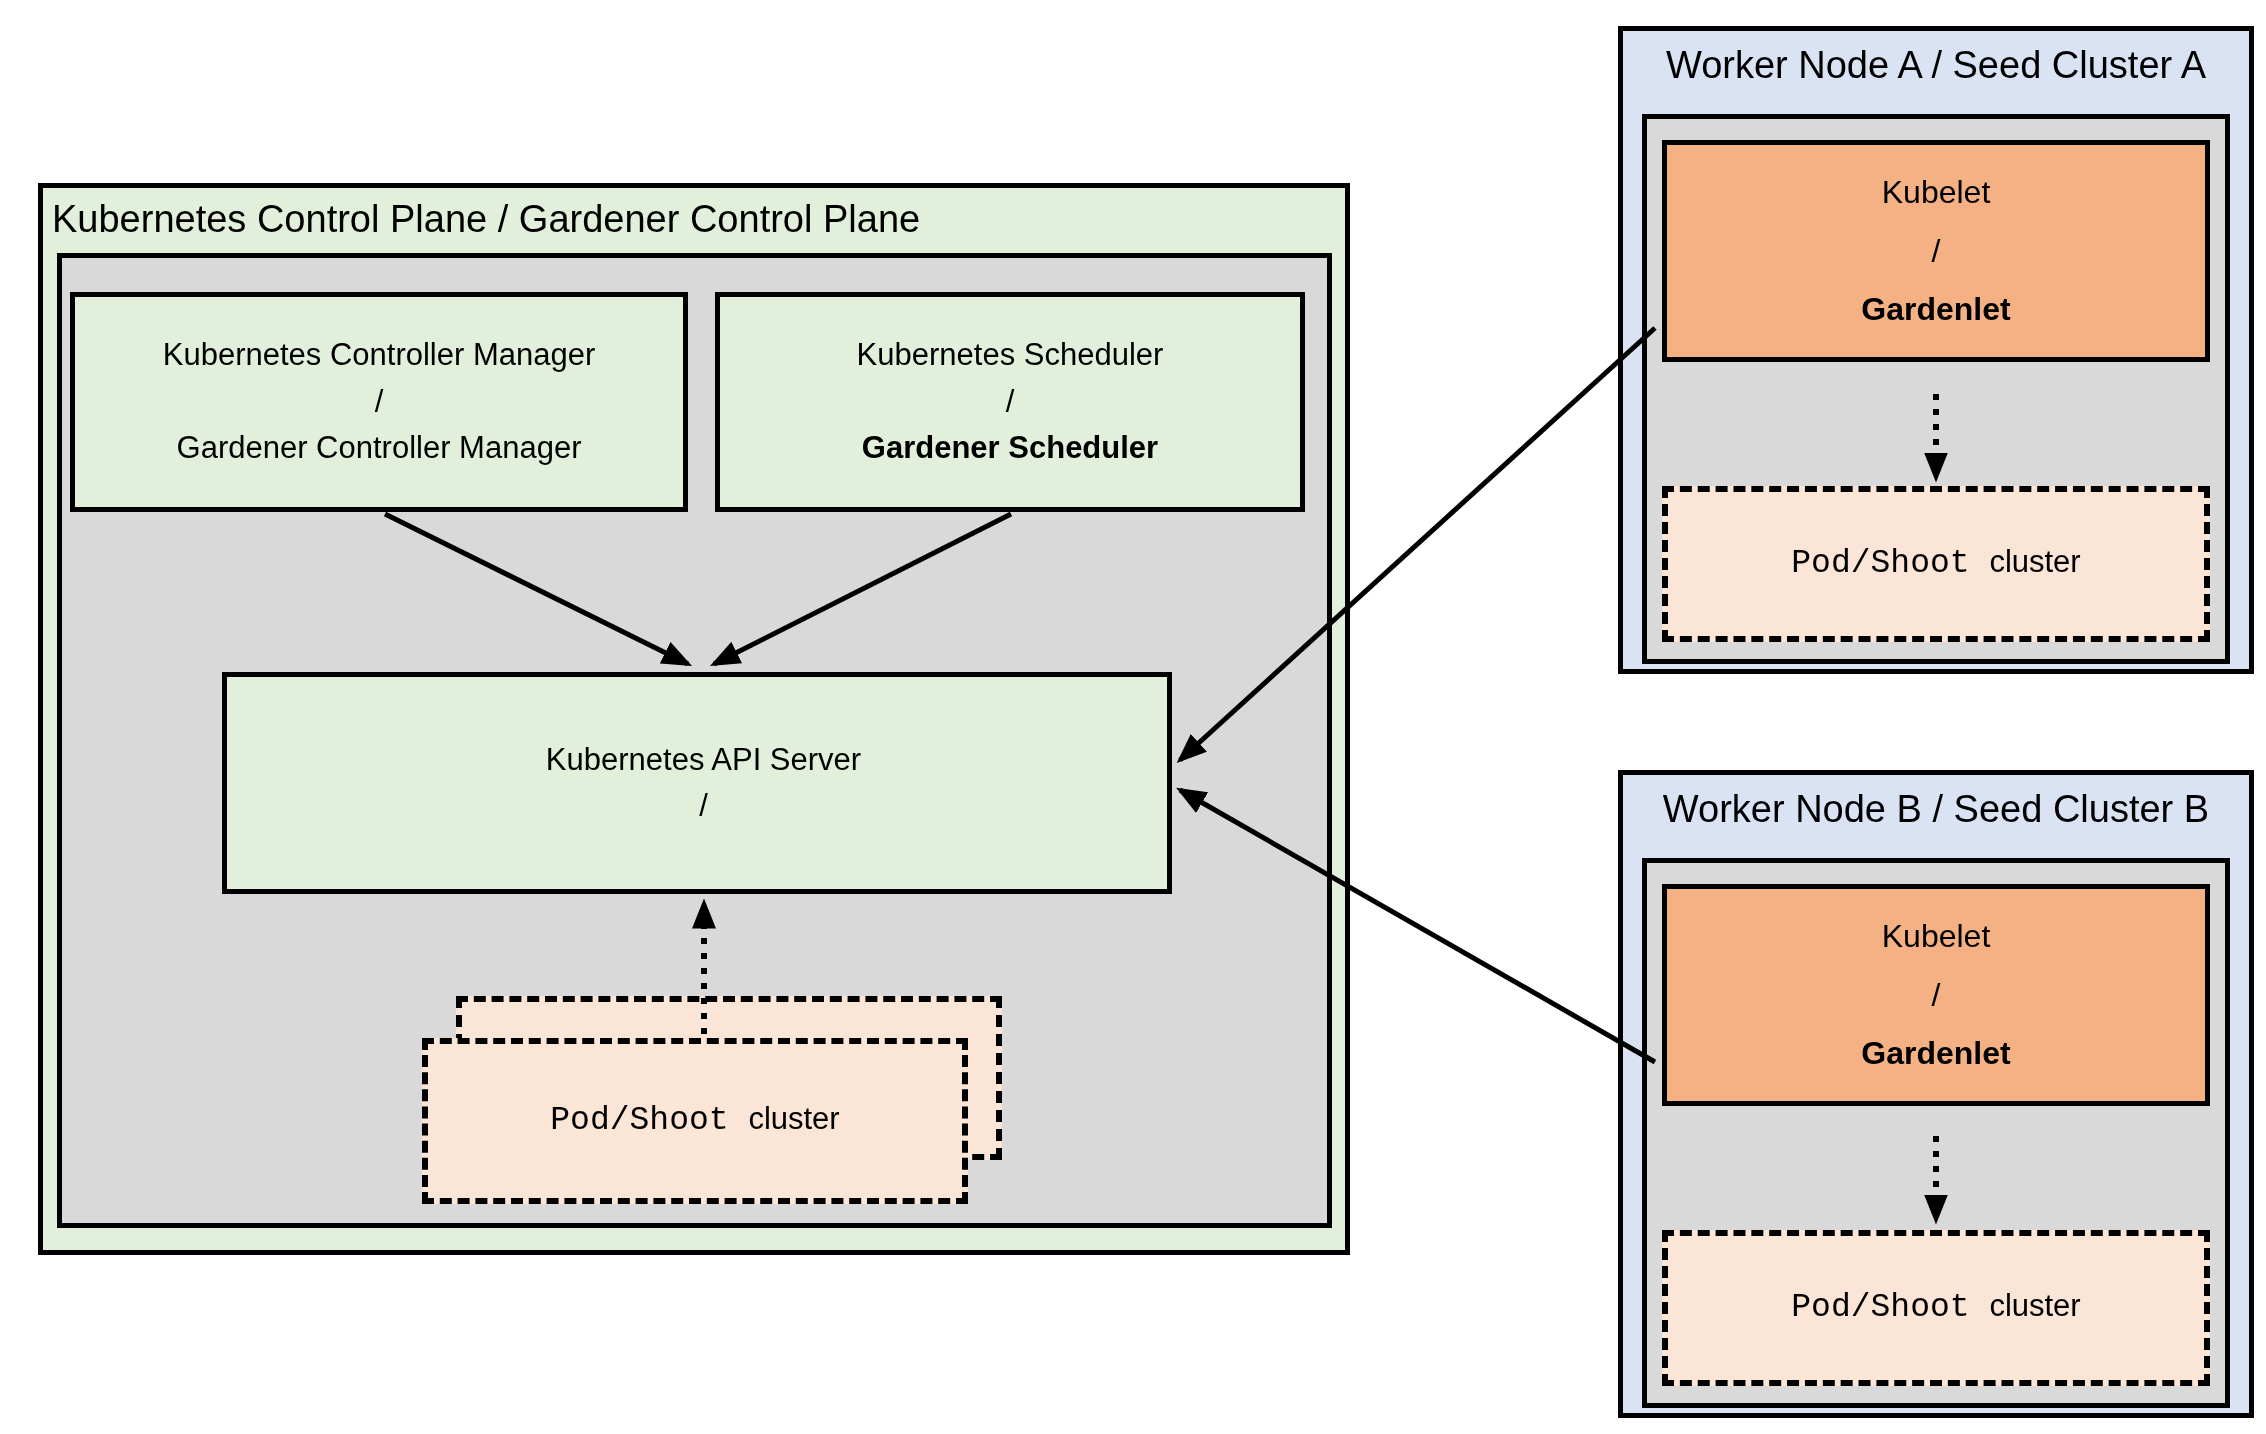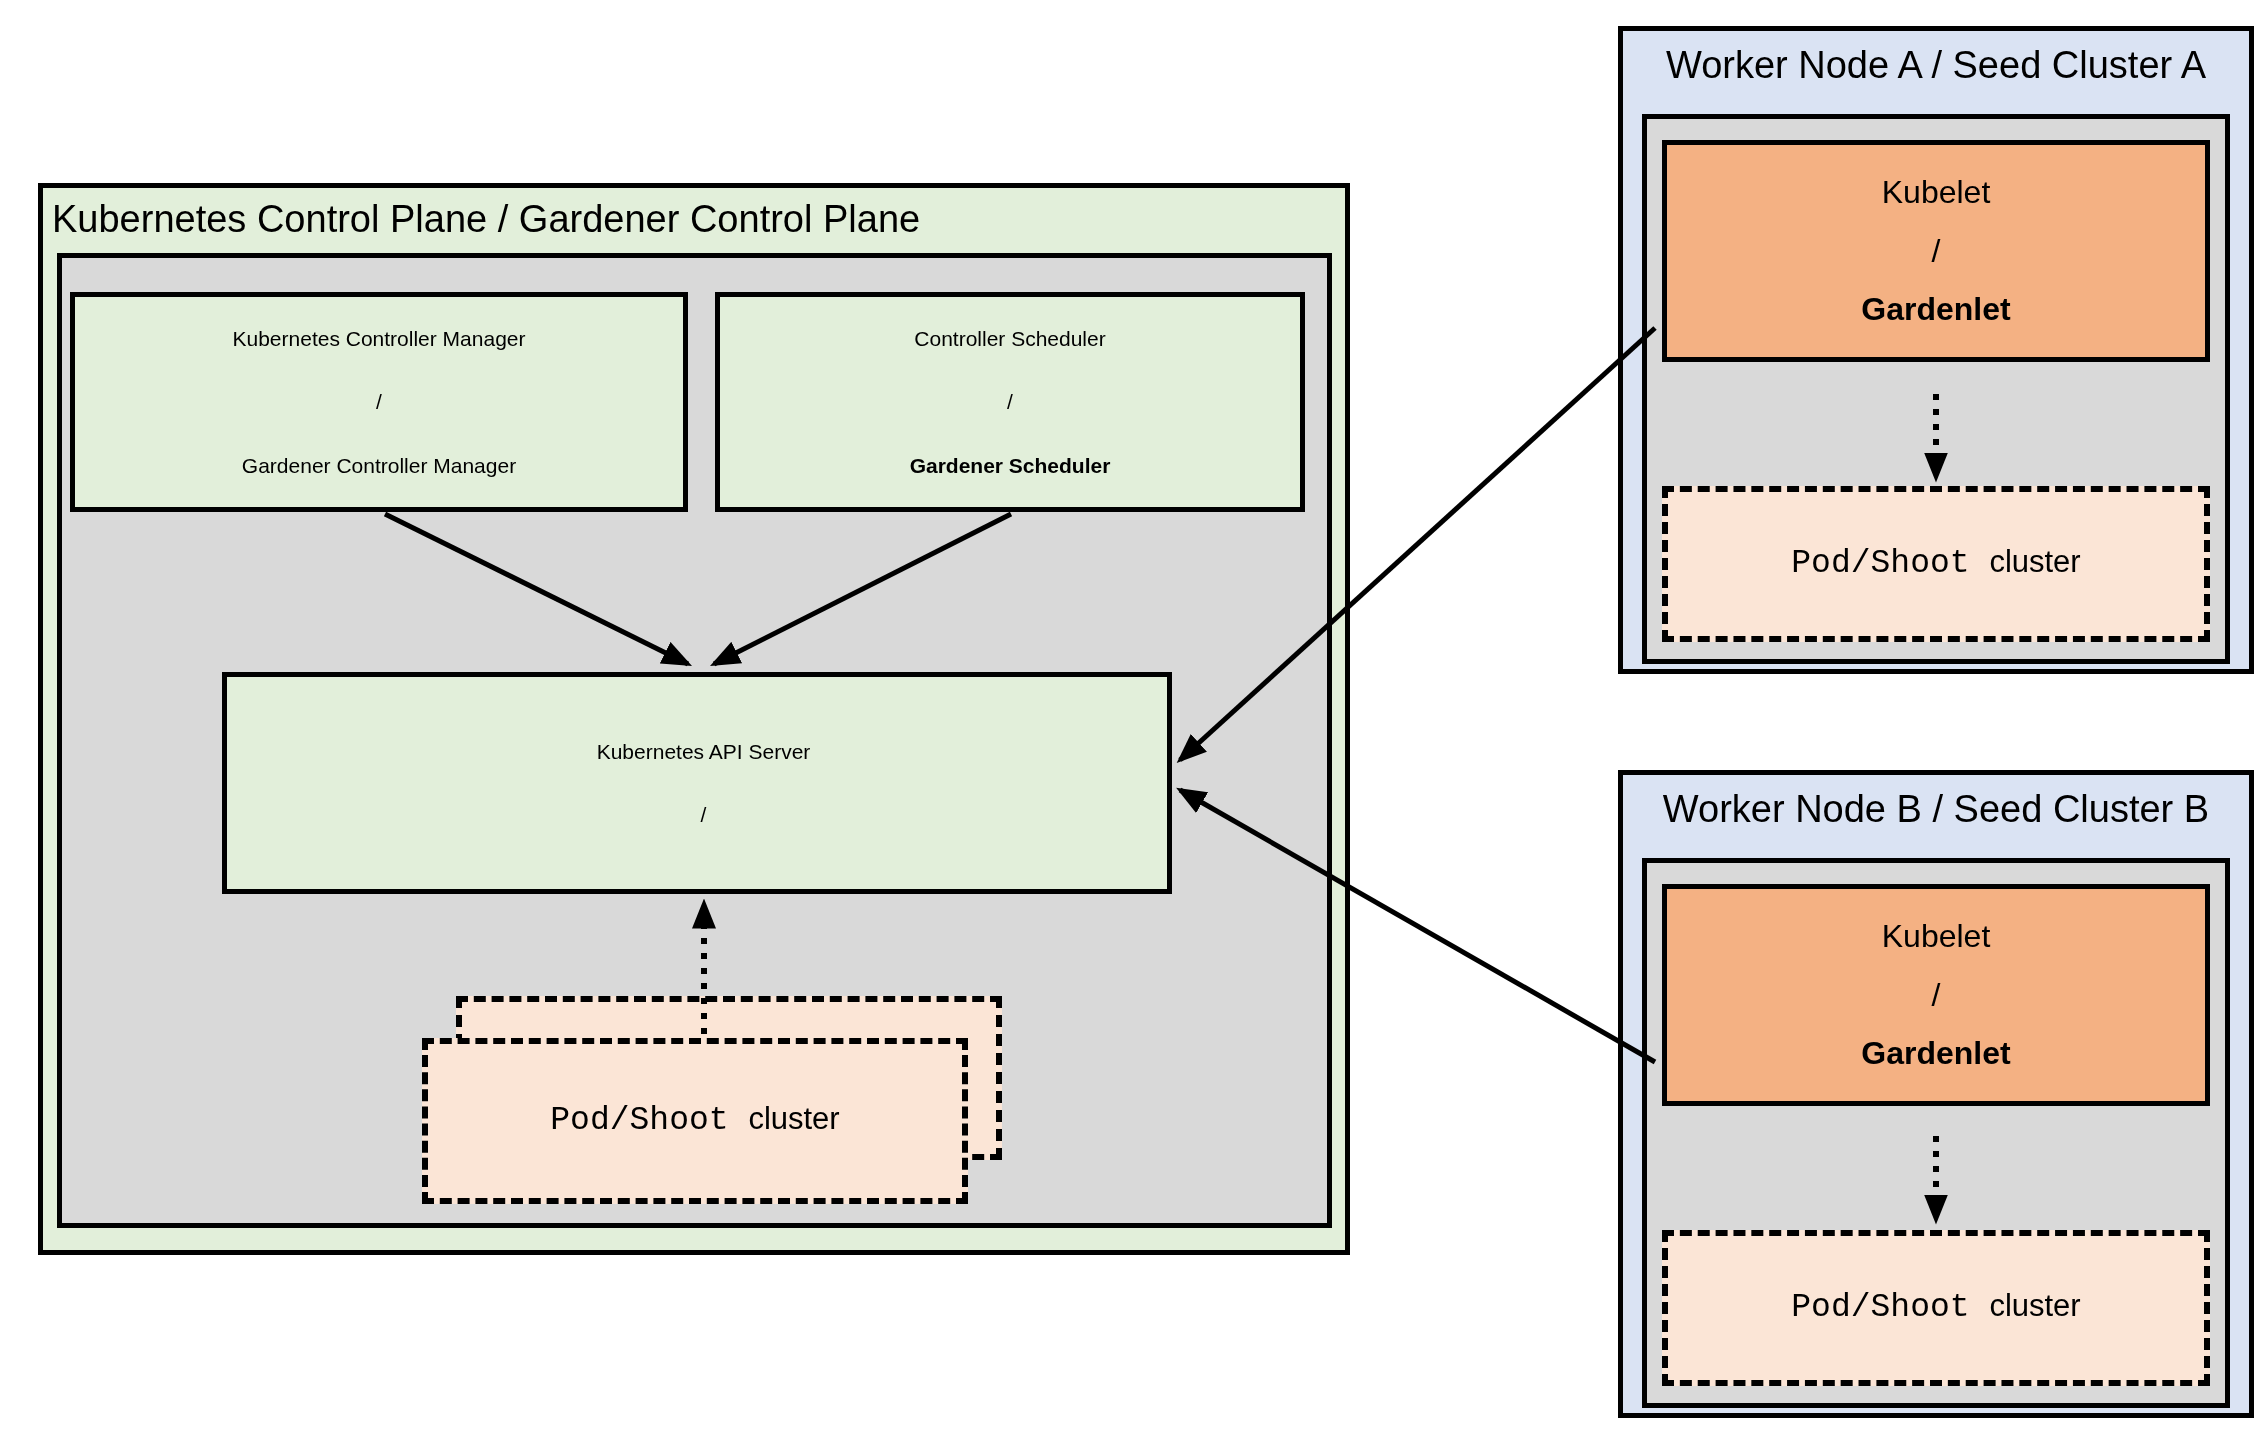--- a/index.html
+++ b/index.html
@@ -17,21 +17,21 @@
     font-family:"Liberation Sans",sans-serif;color:#000;
   }
   .abs{position:absolute;box-sizing:border-box;}
   .frame{border:5px solid var(--border);}
   .cp-outer{background:var(--control-plane-bg);}
   .cp-inner{background:var(--inner-bg);}
   .worker-outer{background:var(--worker-bg);}
   .component{
     background:var(--component-bg);border:5px solid var(--border);
     display:flex;flex-direction:column;align-items:center;justify-content:center;
-    text-align:center;font-size:21px;line-height:1.5;gap:32px;
+    text-align:center;font-size:31px;line-height:1.5;
   }
   .kubelet{
     background:var(--kubelet-bg);border:5px solid var(--border);
     display:flex;flex-direction:column;align-items:center;justify-content:center;
     text-align:center;font-size:32px;line-height:1.45;gap:12px;
   }
   .pod{
     background:var(--pod-bg);border:6px dashed var(--border);
     display:flex;flex-direction:row;align-items:center;justify-content:center;
     text-align:center;font-family:"Liberation Mono",monospace;font-size:33px;line-height:1.4;
@@ -54,21 +54,21 @@
   <div class="abs big-title" style="left:52px;top:198px;">Kubernetes Control Plane / Gardener Control Plane</div>
   <div class="abs frame cp-inner" style="left:57px;top:253px;width:1275px;height:975px;"></div>
 
   <div class="abs component" style="left:70px;top:292px;width:618px;height:220px;">
     <span>Kubernetes Controller Manager</span>
     <span>/</span>
     <span>Gardener Controller Manager</span>
   </div>
 
   <div class="abs component" style="left:715px;top:292px;width:590px;height:220px;">
-    <span>Controller Scheduler</span>
+    <span>Kubernetes Scheduler</span>
     <span>/</span>
     <span class="bold">Gardener Scheduler</span>
   </div>
 
   <div class="abs component" style="left:222px;top:672px;width:950px;height:222px;padding-left:13px;">
     <span>Kubernetes API Server</span>
     <span>/</span>
   </div>
 
   <div class="abs pod" style="left:456px;top:996px;width:546px;height:164px;"></div>

